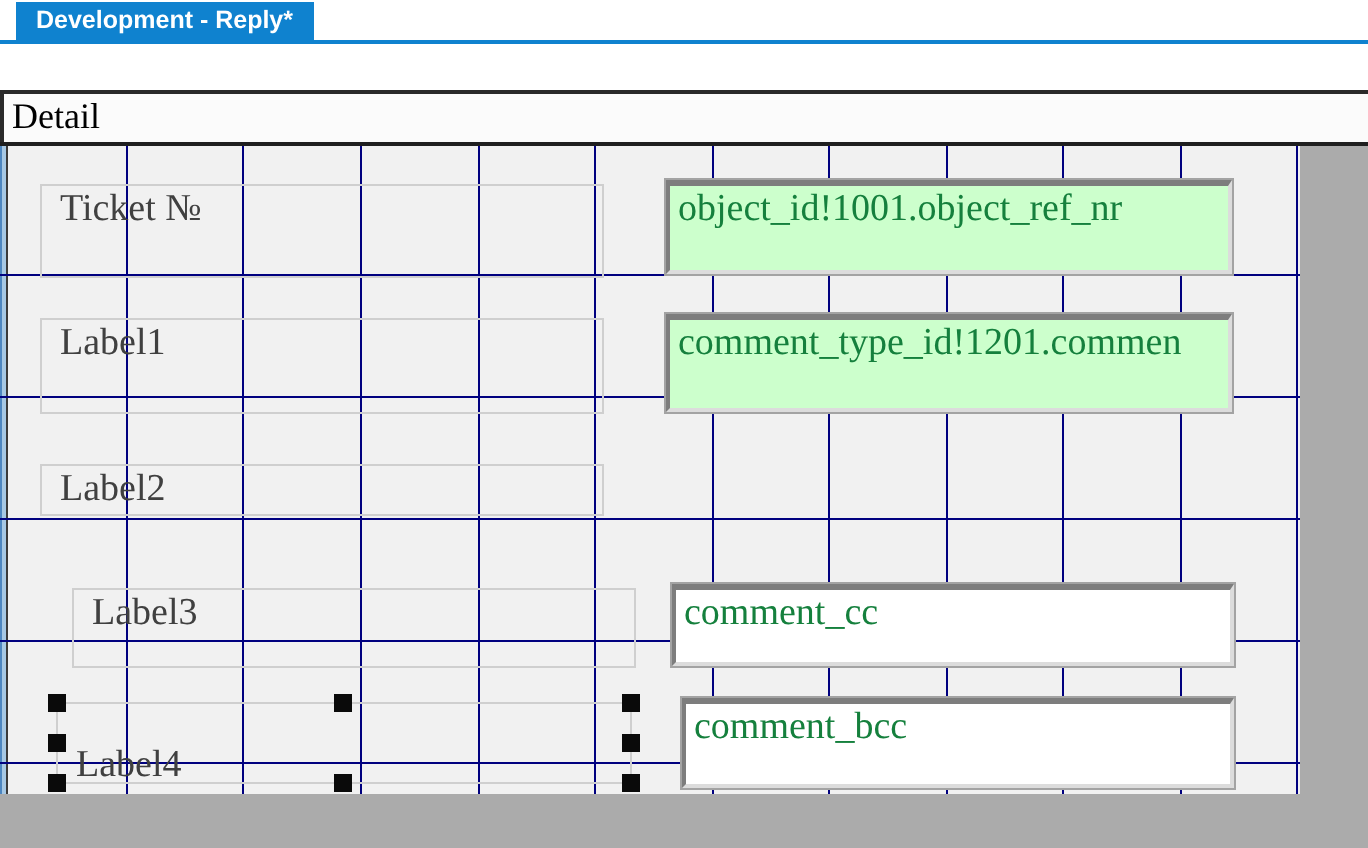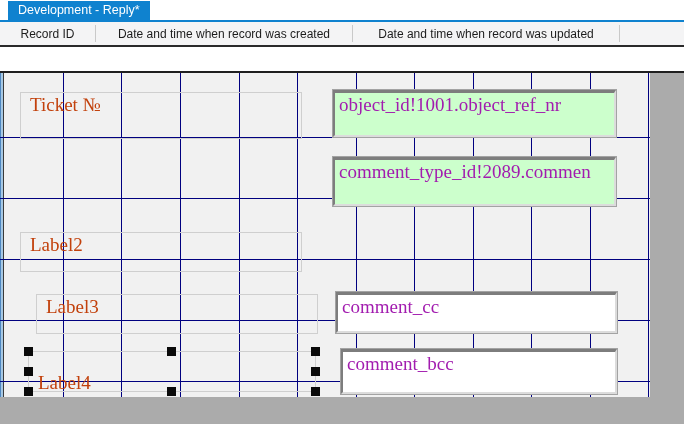--- a/index.html
+++ b/index.html
@@ -1,20 +1,20 @@
 <!DOCTYPE html>
 <html><head>
 <meta charset="utf-8">
 <style>
   * { box-sizing: border-box; margin: 0; padding: 0; }
   body { background: #ffffff; font-family: "Liberation Sans", "DejaVu Sans", sans-serif; }
   .screen { position: relative; width: 684px; height: 424px; overflow: hidden; background: #ffffff; }
 
   
-  .tabbar { position: absolute; left: 0; top: 0; width: 684px; height: 20px; background: #ffffff; }
+  .tabbar { position: absolute; left: 0; top: 0; width: 684px; height: 20px; background: #ffffff; font-weight: bold; }
   .doc-tab { position: absolute; left: 8px; top: 1px; height: 19px; background: #0f82cf; color: #ffffff;
              font-size: 12.5px; line-height: 19px; padding: 0 10px; white-space: nowrap; }
   .tab-underline { position: absolute; left: 0; top: 20px; width: 684px; height: 2px; background: #0f82cf; }
 
   
   .colheader { position: absolute; left: 0; top: 22px; width: 684px; height: 23px; background: #f4f4f5;
                display: flex; align-items: center; overflow: hidden; }
   .colcell { flex: none; text-align: center; font-size: 12px; color: #1c1c1c; white-space: nowrap; overflow: hidden; }
   .c1 { width: 95px; } .c2 { width: 256px; } .c3 { width: 266px; } .c4 { width: 250px; }
   .colsep { flex: none; width: 1px; height: 17px; background: #c9c9c9; align-self: center; }
@@ -33,52 +33,46 @@
                  background: #a6c8e4; border-left: 1px solid #4d86c0; }
   .edge-dark { position: absolute; left: 3px; top: 0; width: 1px; height: 324px; background: #3a3a3a; }
   .gv { position: absolute; top: 0; width: 1px; height: 324px; background: #00007f; }
   .gh { position: absolute; left: 0; width: 650px; height: 1px; background: #00007f; }
 
   .gray-right  { position: absolute; left: 650px; top: 73px; width: 34px; height: 351px; background: #ababab; }
   .gray-bottom { position: absolute; left: 0; top: 397px; width: 650px; height: 27px; background: #ababab; }
 
   
   .lbl { position: absolute; border: 1px solid #cfcfcf; background: transparent; z-index: 2;
-         font-family: "Liberation Serif", "DejaVu Serif", serif; font-size: 19px; color: #c2410c;
+         font-family: "Liberation Serif", "DejaVu Serif", serif; font-size: 19px; color: #404040;
          padding: 1px 0 0 9px; white-space: nowrap; overflow: hidden; }
   .fld { position: absolute; z-index: 2; background: #ffffff;
          border: 2px solid; border-top-width: 3px; border-color: #7d7d7d #dcdcdc #dcdcdc #7d7d7d;
          box-shadow: 0 0 0 1px #a3a3a3;
-         font-family: "Liberation Serif", "DejaVu Serif", serif; font-size: 19px; color: #a21caf;
+         font-family: "Liberation Serif", "DejaVu Serif", serif; font-size: 19px; color: #15803d;
          padding: 1px 3px 0 4px; white-space: nowrap; overflow: hidden; }
   .fld.green { background: #ccffcc; }
 
   .handle { position: absolute; width: 9px; height: 9px; background: #0a0a0a; z-index: 3; }
 </style>
 </head>
 <body>
 
 <div class="screen">
 
   <div class="tabbar">
     <div class="doc-tab">Development - Reply*</div>
   </div>
   <div class="tab-underline"></div>
 
-  <div class="colheader">
-    <div class="colcell c1">Record ID</div>
-    <div class="colsep"></div>
-    <div class="colcell c2">Date and time when record was created</div>
-    <div class="colsep"></div>
-    <div class="colcell c3">Date and time when record was updated</div>
-    <div class="colsep"></div>
-    <div class="colcell c4">Date and</div>
-  </div>
   <div class="rule-dark-top"></div>
 
+  <div class="band">
+    <div class="band-title">Detail</div>
+  </div>
   <div class="rule-dark-bottom"></div>
 
   <div class="surface">
     <div class="edge-stripe"></div>
     <div class="edge-dark"></div>
     <div id="grid">
         <div class="gv" style="left: 63px;"></div>
         <div class="gv" style="left: 121px;"></div>
         <div class="gv" style="left: 180px;"></div>
         <div class="gv" style="left: 239px;"></div>
@@ -93,26 +87,27 @@
         <div class="gh" style="top: 125px;"></div>
         <div class="gh" style="top: 186px;"></div>
         <div class="gh" style="top: 247px;"></div>
         <div class="gh" style="top: 308px;"></div>
       </div>
   </div>
   <div class="gray-right"></div>
   <div class="gray-bottom"></div>
 
   <div class="lbl" style="left:20px; top:92px;  width:282px; height:47px;">Ticket №</div>
-  <div class="lbl" style="left:20px; top:232px; width:282px; height:40px;">Label2</div>
+  <div class="lbl" style="left:20px; top:159px; width:282px; height:48px;">Label1</div>
+  <div class="lbl" style="left:20px; top:232px; width:282px; height:26px;">Label2</div>
   <div class="lbl" style="left:36px; top:294px; width:282px; height:40px;">Label3</div>
   <div class="lbl" style="left:28px; top:351px; width:288px; height:41px; padding-top:20px;">Label4</div>
 
   <div class="fld green" style="left:333px; top:90px;  width:283px; height:47px;">object_id!1001.object_ref_nr</div>
-  <div class="fld green" style="left:333px; top:157px; width:283px; height:49px;">comment_type_id!2089.commen</div>
+  <div class="fld green" style="left:333px; top:157px; width:283px; height:49px;">comment_type_id!1201.commen</div>
   <div class="fld" style="left:336px; top:292px; width:281px; height:41px;">comment_cc</div>
   <div class="fld" style="left:341px; top:349px; width:276px; height:45px;">comment_bcc</div>
 
   <div class="handle" style="left:24px;  top:347px;"></div>
   <div class="handle" style="left:167px; top:347px;"></div>
   <div class="handle" style="left:311px; top:347px;"></div>
   <div class="handle" style="left:24px;  top:367px;"></div>
   <div class="handle" style="left:311px; top:367px;"></div>
   <div class="handle" style="left:24px;  top:387px;"></div>
   <div class="handle" style="left:167px; top:387px;"></div>

